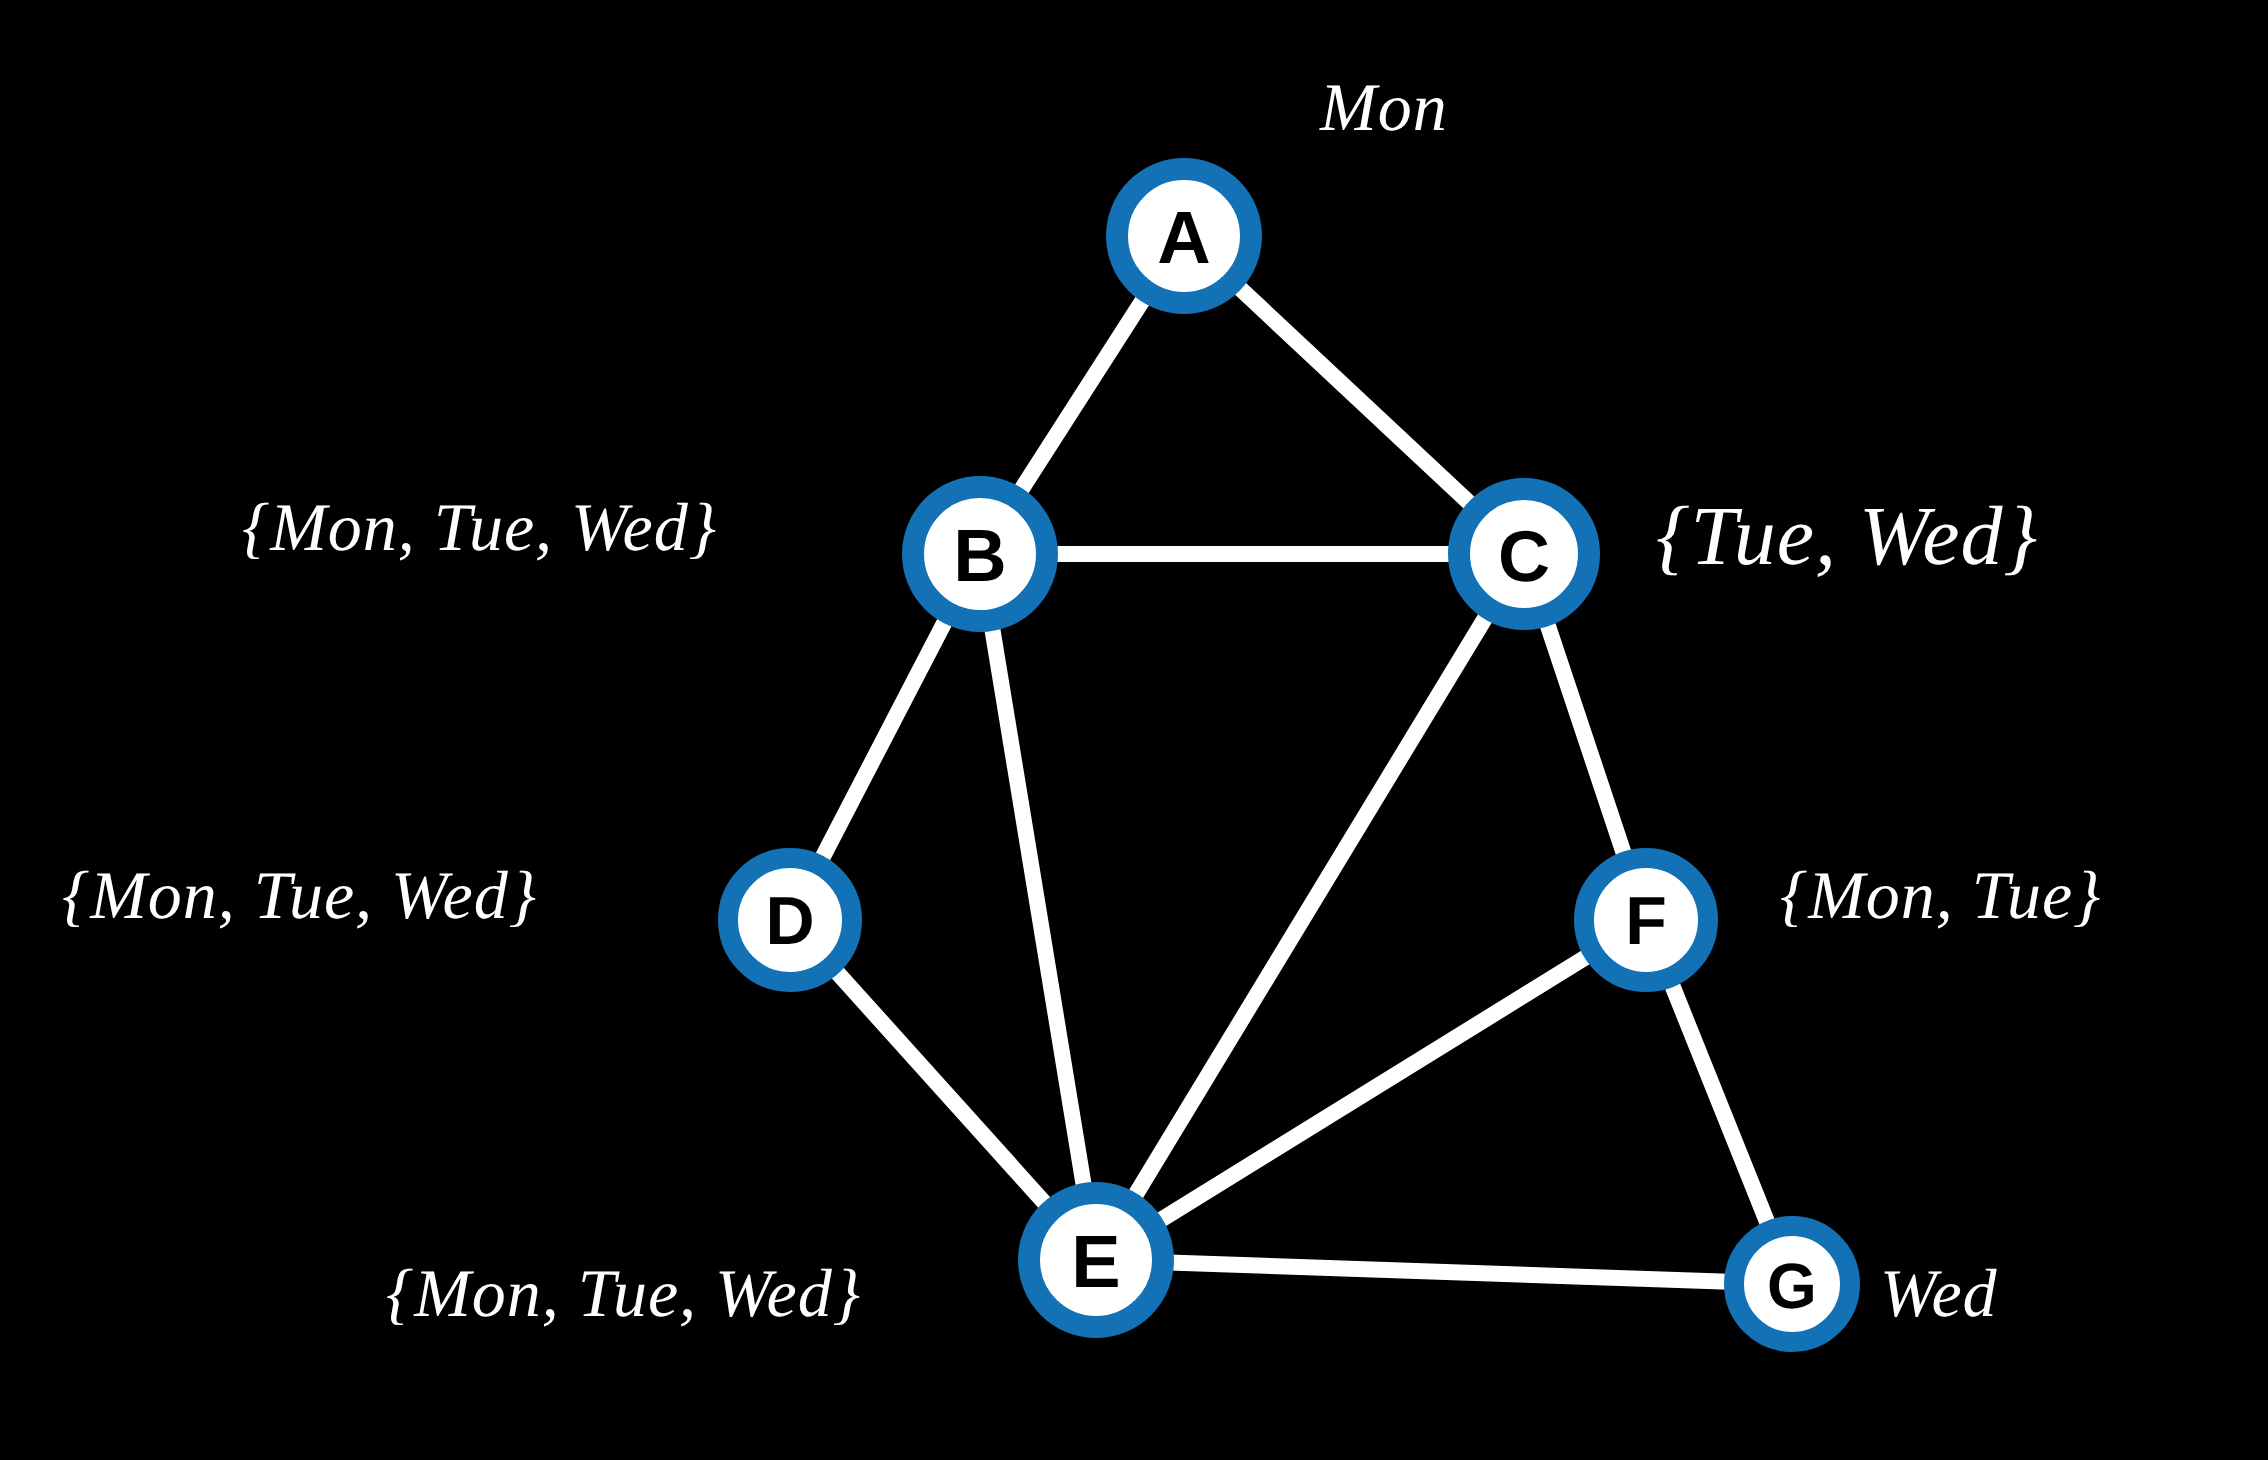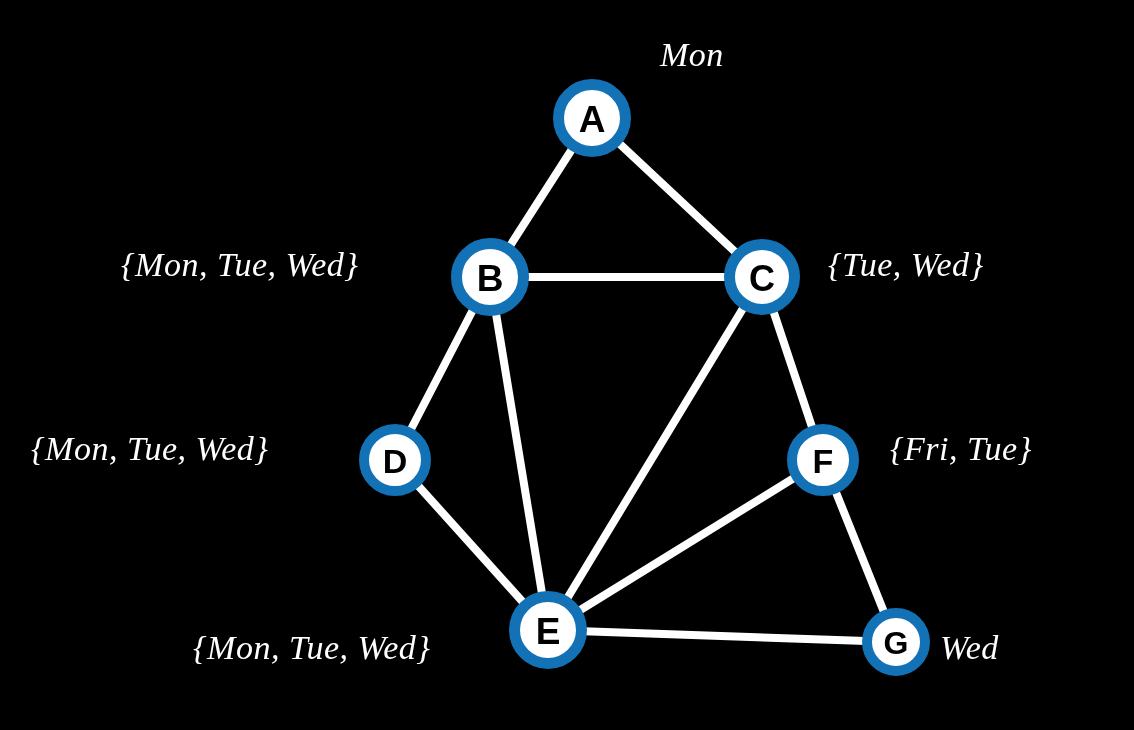--- a/index.html
+++ b/index.html
@@ -99,19 +99,19 @@
         </g>
         <g>
           <circle class="node-ring" cx="896" cy="642" r="29" fill="#ffffff" stroke="#1272b5" stroke-width="10"></circle>
           <text class="node-letter" x="896" y="643" font-size="32">G</text>
         </g>
       </g>
   </svg>
   <div id="labels-layer">
       <div class="domain-label" style="left: 660px; top: 38px; font-size: 34px; color: rgb(255, 255, 255);">Mon</div>
       <div class="domain-label" style="left: 121px; top: 248px; font-size: 34px; color: rgb(255, 255, 255);">{Mon, Tue, Wed}</div>
-      <div class="domain-label" style="left: 828px; top: 248px; font-size: 34px; color: rgb(255, 255, 255); text-align: right;">{Tue, Wed}</div>
+      <div class="domain-label" style="left: 828px; top: 248px; font-size: 42px; color: rgb(255, 255, 255); text-align: right;">{Tue, Wed}</div>
       <div class="domain-label" style="left: 31px; top: 432px; font-size: 34px; color: rgb(255, 255, 255);">{Mon, Tue, Wed}</div>
-      <div class="domain-label" style="left: 890px; top: 432px; font-size: 34px; color: rgb(255, 255, 255);">{Fri, Tue}</div>
+      <div class="domain-label" style="left: 890px; top: 432px; font-size: 34px; color: rgb(255, 255, 255);">{Mon, Tue}</div>
       <div class="domain-label" style="left: 193px; top: 631px; font-size: 34px; color: rgb(255, 255, 255);">{Mon, Tue, Wed}</div>
       <div class="domain-label" style="left: 940px; top: 631px; font-size: 34px; color: rgb(255, 255, 255);">Wed</div>
     </div>
 </div>
 
 </body></html>

